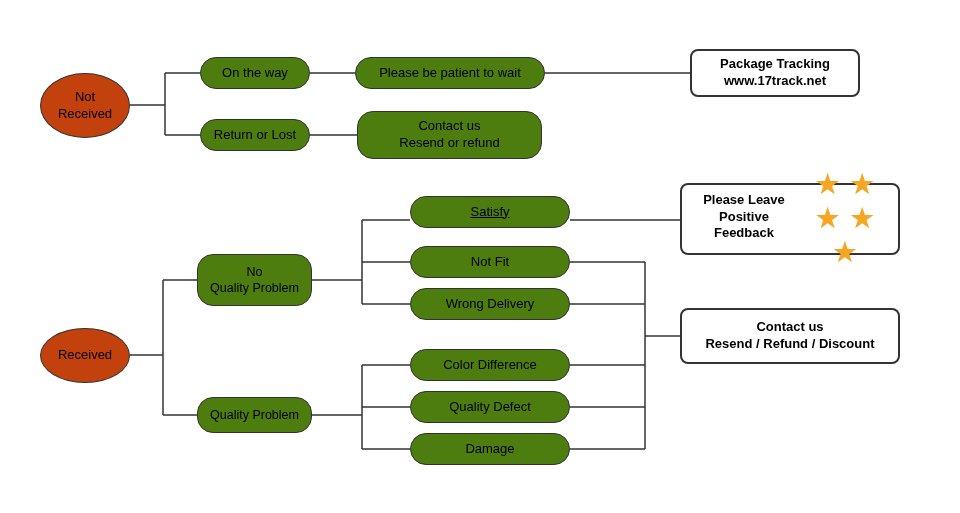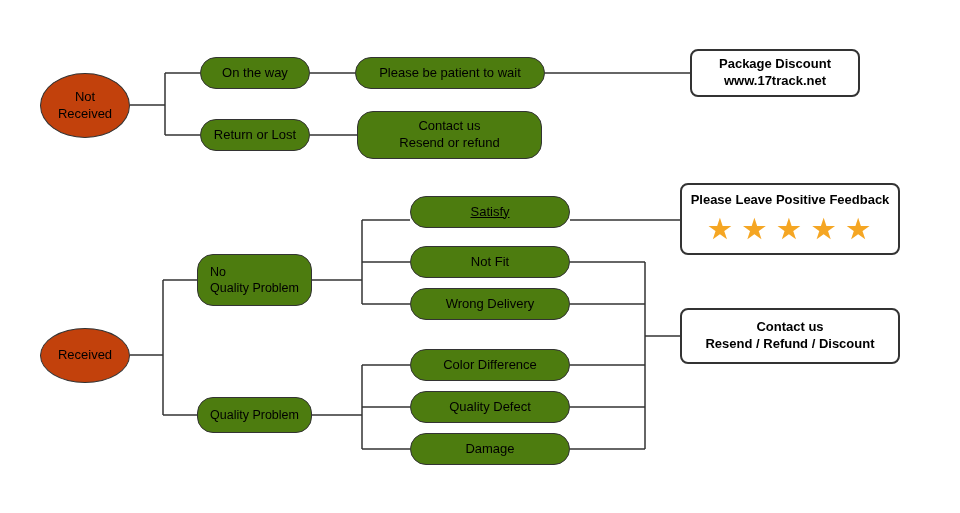--- a/index.html
+++ b/index.html
@@ -100,39 +100,39 @@
 
 <div class="node rect" style="width:110px;height:32px;left:200px;top:57px;">
   <span>On the way</span>
 </div>
 
 <div class="node rect" style="width:190px;height:32px;left:355px;top:57px;">
   <span>Please be patient to wait</span>
 </div>
 
 <div class="node rect-plain" style="width:170px;height:48px;left:690px;top:49px;">
-  <span style="white-space:pre-line;">Package Discount
+  <span style="white-space:pre-line;">Package Tracking
 www.17track.net</span>
 </div>
 
 <div class="node rect" style="width:110px;height:32px;left:200px;top:119px;">
   <span>Return or Lost</span>
 </div>
 
 <div class="node rect" style="width:185px;height:48px;left:357px;top:111px;">
   <span style="white-space:pre-line;text-align:center;">Contact us
 Resend or refund</span>
 </div>
 
 <div class="node ellipse" style="width:90px;height:55px;left:40px;top:328px;">
   <span>Received</span>
 </div>
 
 <div class="node rect" style="width:115px;height:52px;left:197px;top:254px;">
-  <span style="white-space:pre-line;text-align:left;font-size:12.5px;">No
+  <span style="white-space:pre-line;text-align:center;font-size:12.5px;">No
 Quality Problem</span>
 </div>
 
 <div class="node rect" style="width:160px;height:32px;left:410px;top:196px;text-decoration:underline;">
   <span>Satisfy</span>
 </div>
 
 <div class="node rect" style="width:160px;height:32px;left:410px;top:246px;">
   <span>Not Fit</span>
 </div>
@@ -150,21 +150,21 @@
 </div>
 
 <div class="node rect" style="width:160px;height:32px;left:410px;top:391px;">
   <span>Quality Defect</span>
 </div>
 
 <div class="node rect" style="width:160px;height:32px;left:410px;top:433px;text-align:right;">
   <span>Damage</span>
 </div>
 
-<div class="node feedback-box" style="width:220px;height:72px;left:680px;top:183px;flex-direction:column;padding:6px;">
+<div class="node feedback-box" style="width:220px;height:72px;left:680px;top:183px;flex-direction:row;padding:6px;">
   <div style="font-size:13px;font-weight:bold;margin-bottom:4px;">Please Leave Positive Feedback</div>
   <div class="stars">★ ★ ★ ★ ★</div>
 </div>
 
 <div class="node rect-plain" style="width:220px;height:56px;left:680px;top:308px;flex-direction:column;padding:4px;">
   <span style="white-space:pre-line;text-align:center;font-size:13px;font-weight:bold;">Contact us
 Resend / Refund / Discount</span>
 </div>
 
 </body></html>

